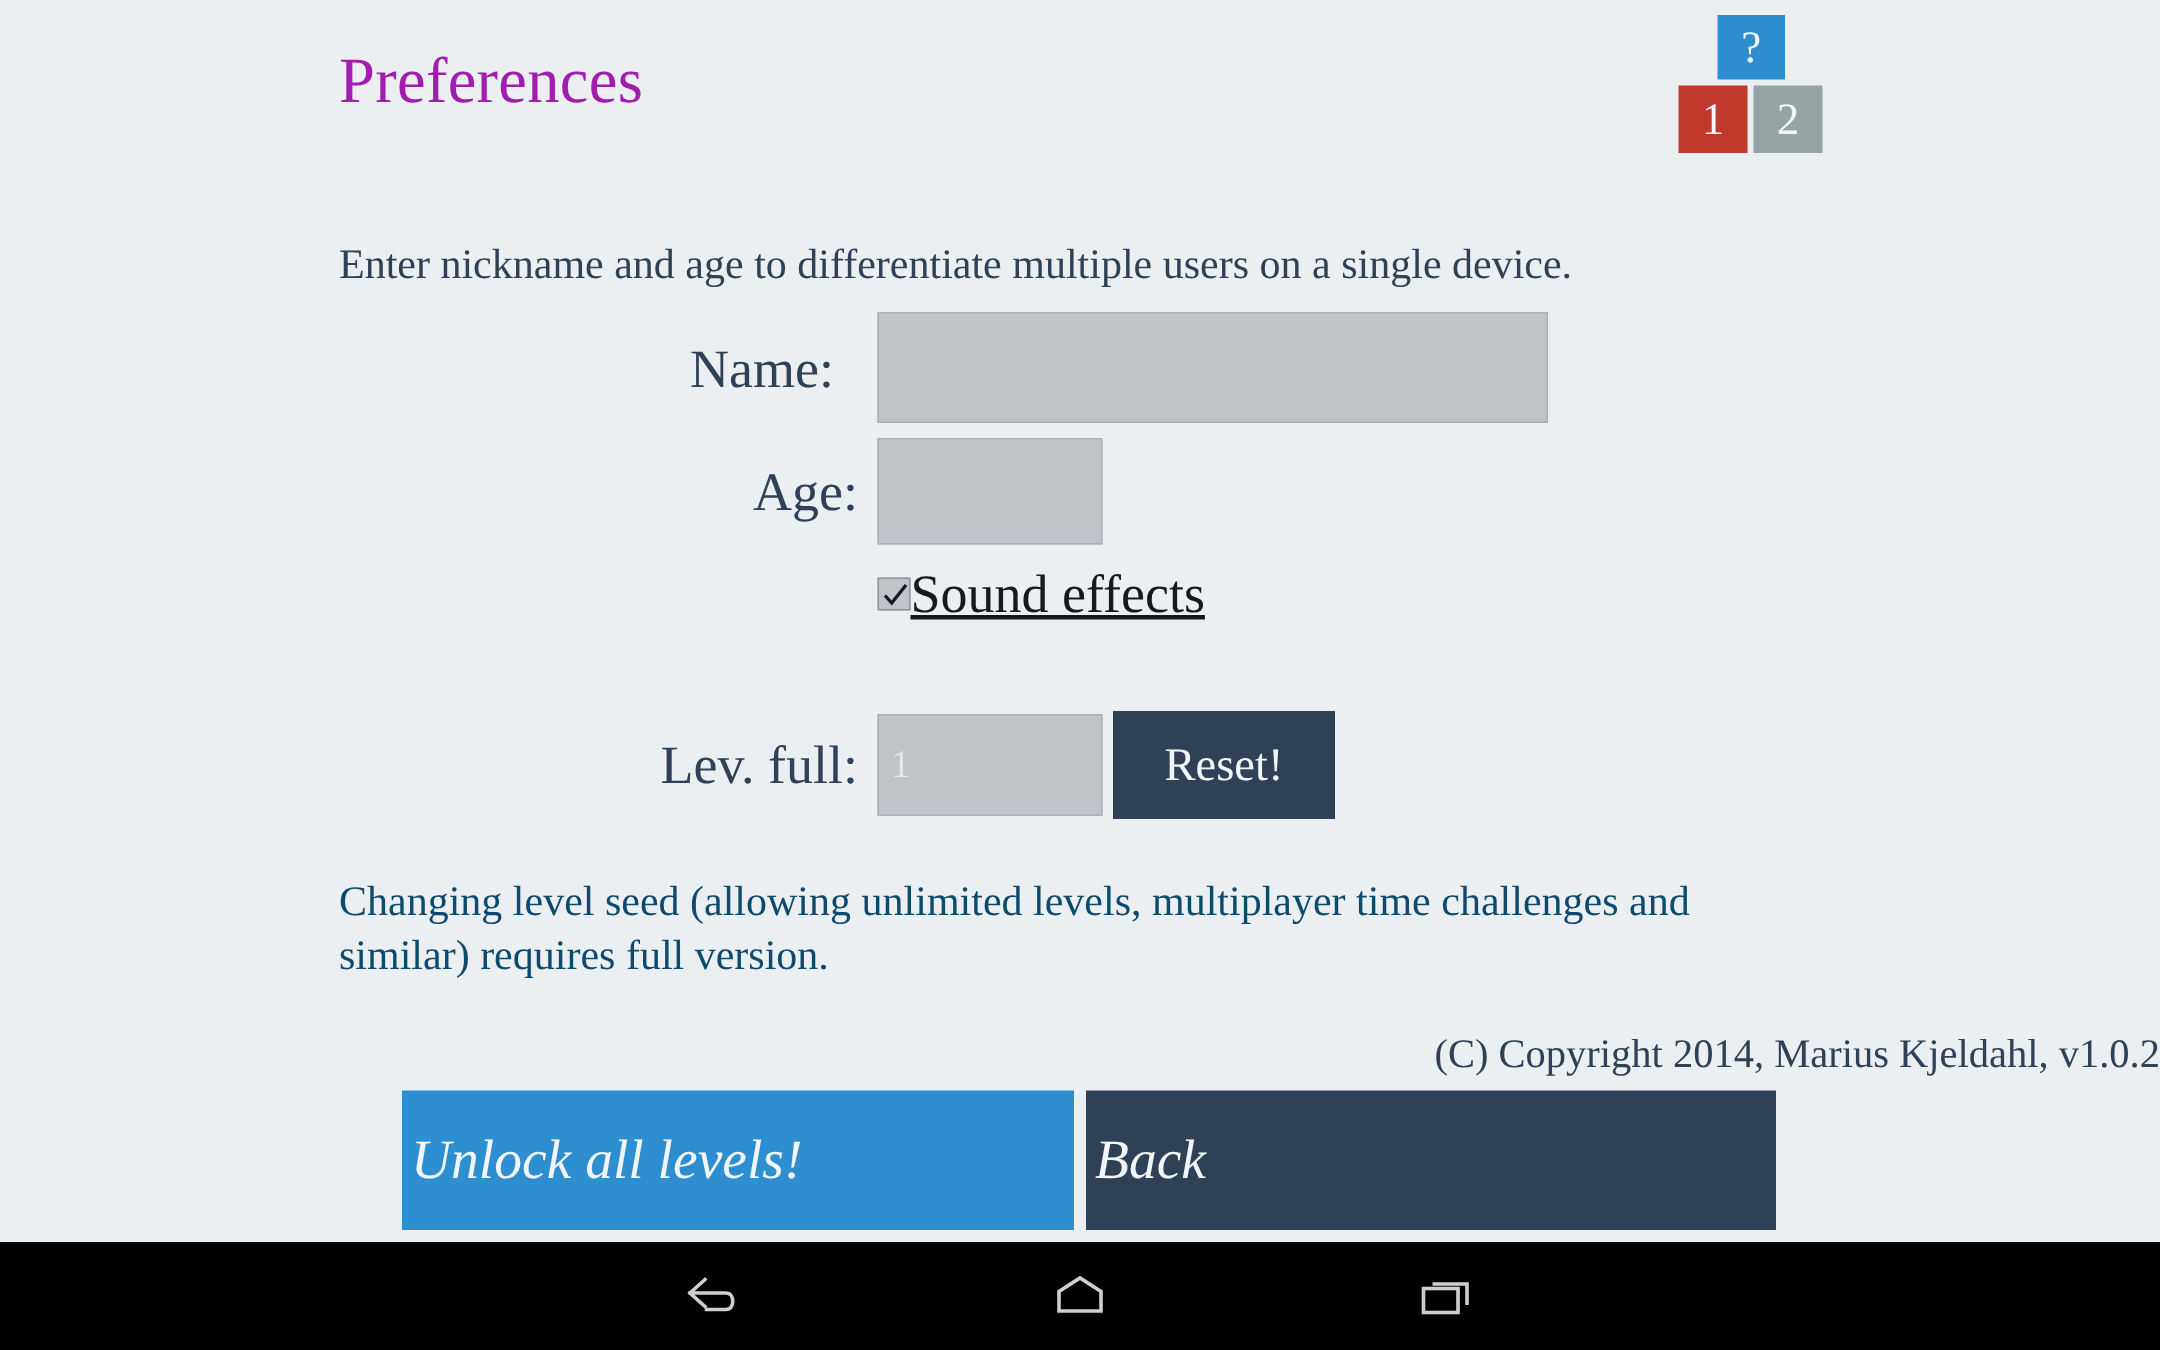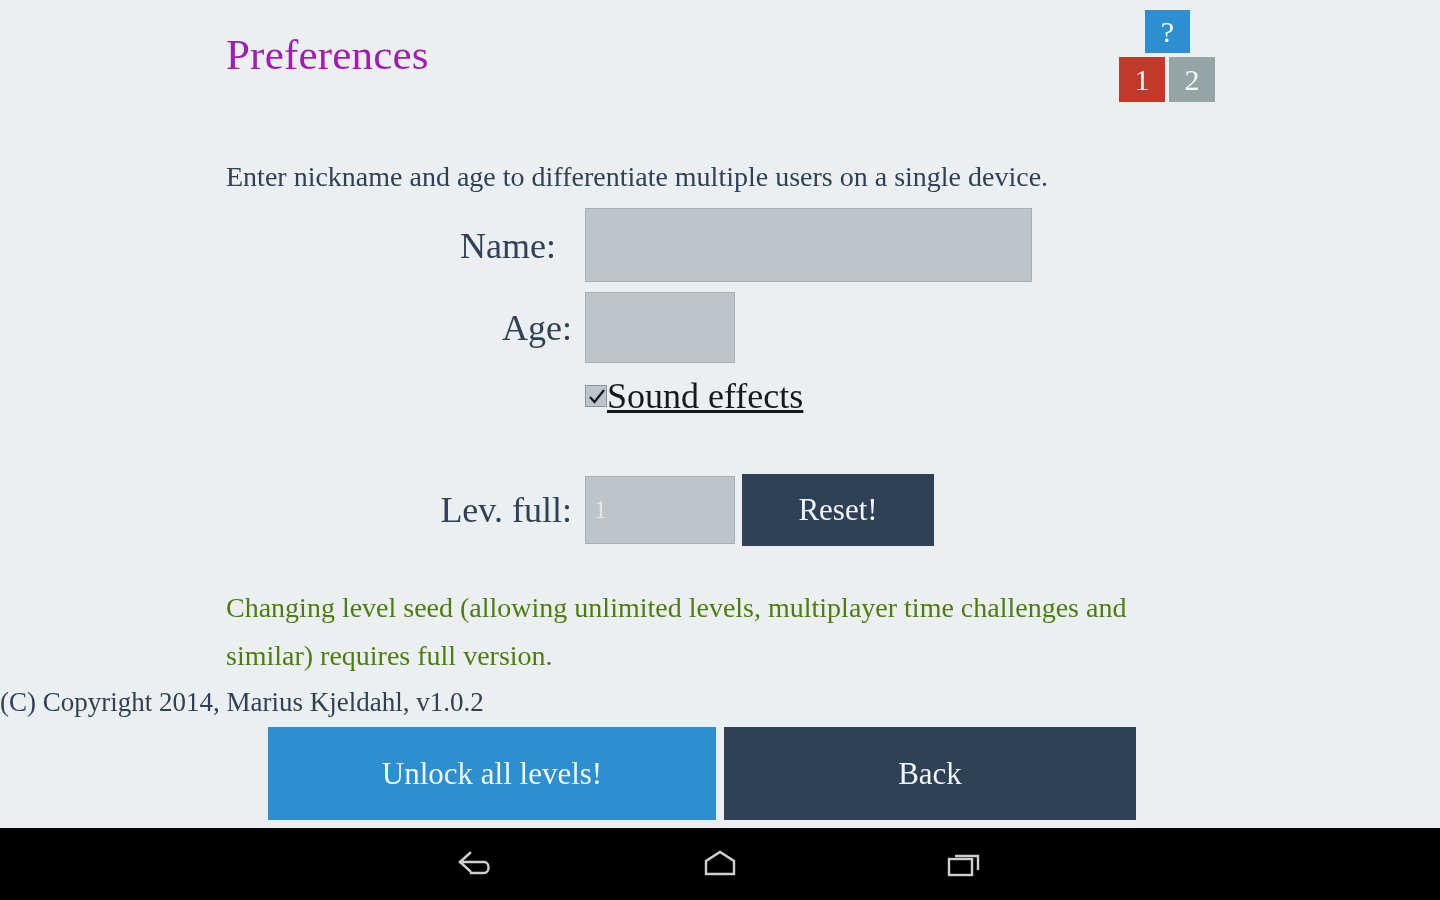--- a/index.html
+++ b/index.html
@@ -131,72 +131,73 @@
   }
 
   
   #label-seed { left: 250px; top: 490px; width: 322px; }
   #input-seed { left: 585px; top: 476px; width: 150px; height: 68px; }
 
   #reset-button {
     position: absolute;
     left: 742px;
     top: 474px;
-    width: 192px;
+    width: 148px;
     height: 72px;
     background: #2f4156;
     border: none;
     color: #f2f5f7;
     font-family: "Liberation Serif", "DejaVu Serif", serif;
     font-size: 31px;
     cursor: pointer;
     display: flex;
     align-items: center;
     justify-content: center;
   }
 
   
   #seed-note {
     position: absolute;
     left: 226px;
     top: 584px;
     width: 990px;
     font-size: 28px;
-    line-height: 48px;
-    color: #4d7c0f;
+    line-height: 36px;
+    color: #0c4a6e;
   }
 
   
   #copyright {
     position: absolute;
     left: 0;
     top: 686px;
     width: 1440px;
-    text-align: left;
+    text-align: right;
     font-size: 27px;
     line-height: 32px;
     color: #2f4156;
   }
 
   
   .bottom-button {
     position: absolute;
     top: 727px;
     height: 93px;
     border: none;
     font-family: "Liberation Serif", "DejaVu Serif", serif;
-    font-size: 31px;
+    font-size: 37px;
     color: #f2f6f9;
     cursor: pointer;
     display: flex;
     align-items: center;
-    justify-content: center;
+    justify-content: flex-start;
+    font-style: italic;
   }
   #unlock-button { left: 268px; width: 448px; background: #2e8fd0; }
-  #back-button   { left: 724px; width: 412px; background: #2f4156; }
+  #back-button   { left: 724px; width: 460px; background: #2f4156; }
 
   
   #navbar {
     position: absolute;
     left: 0;
     top: 828px;
     width: 1440px;
     height: 72px;
     background: #000000;
   }

